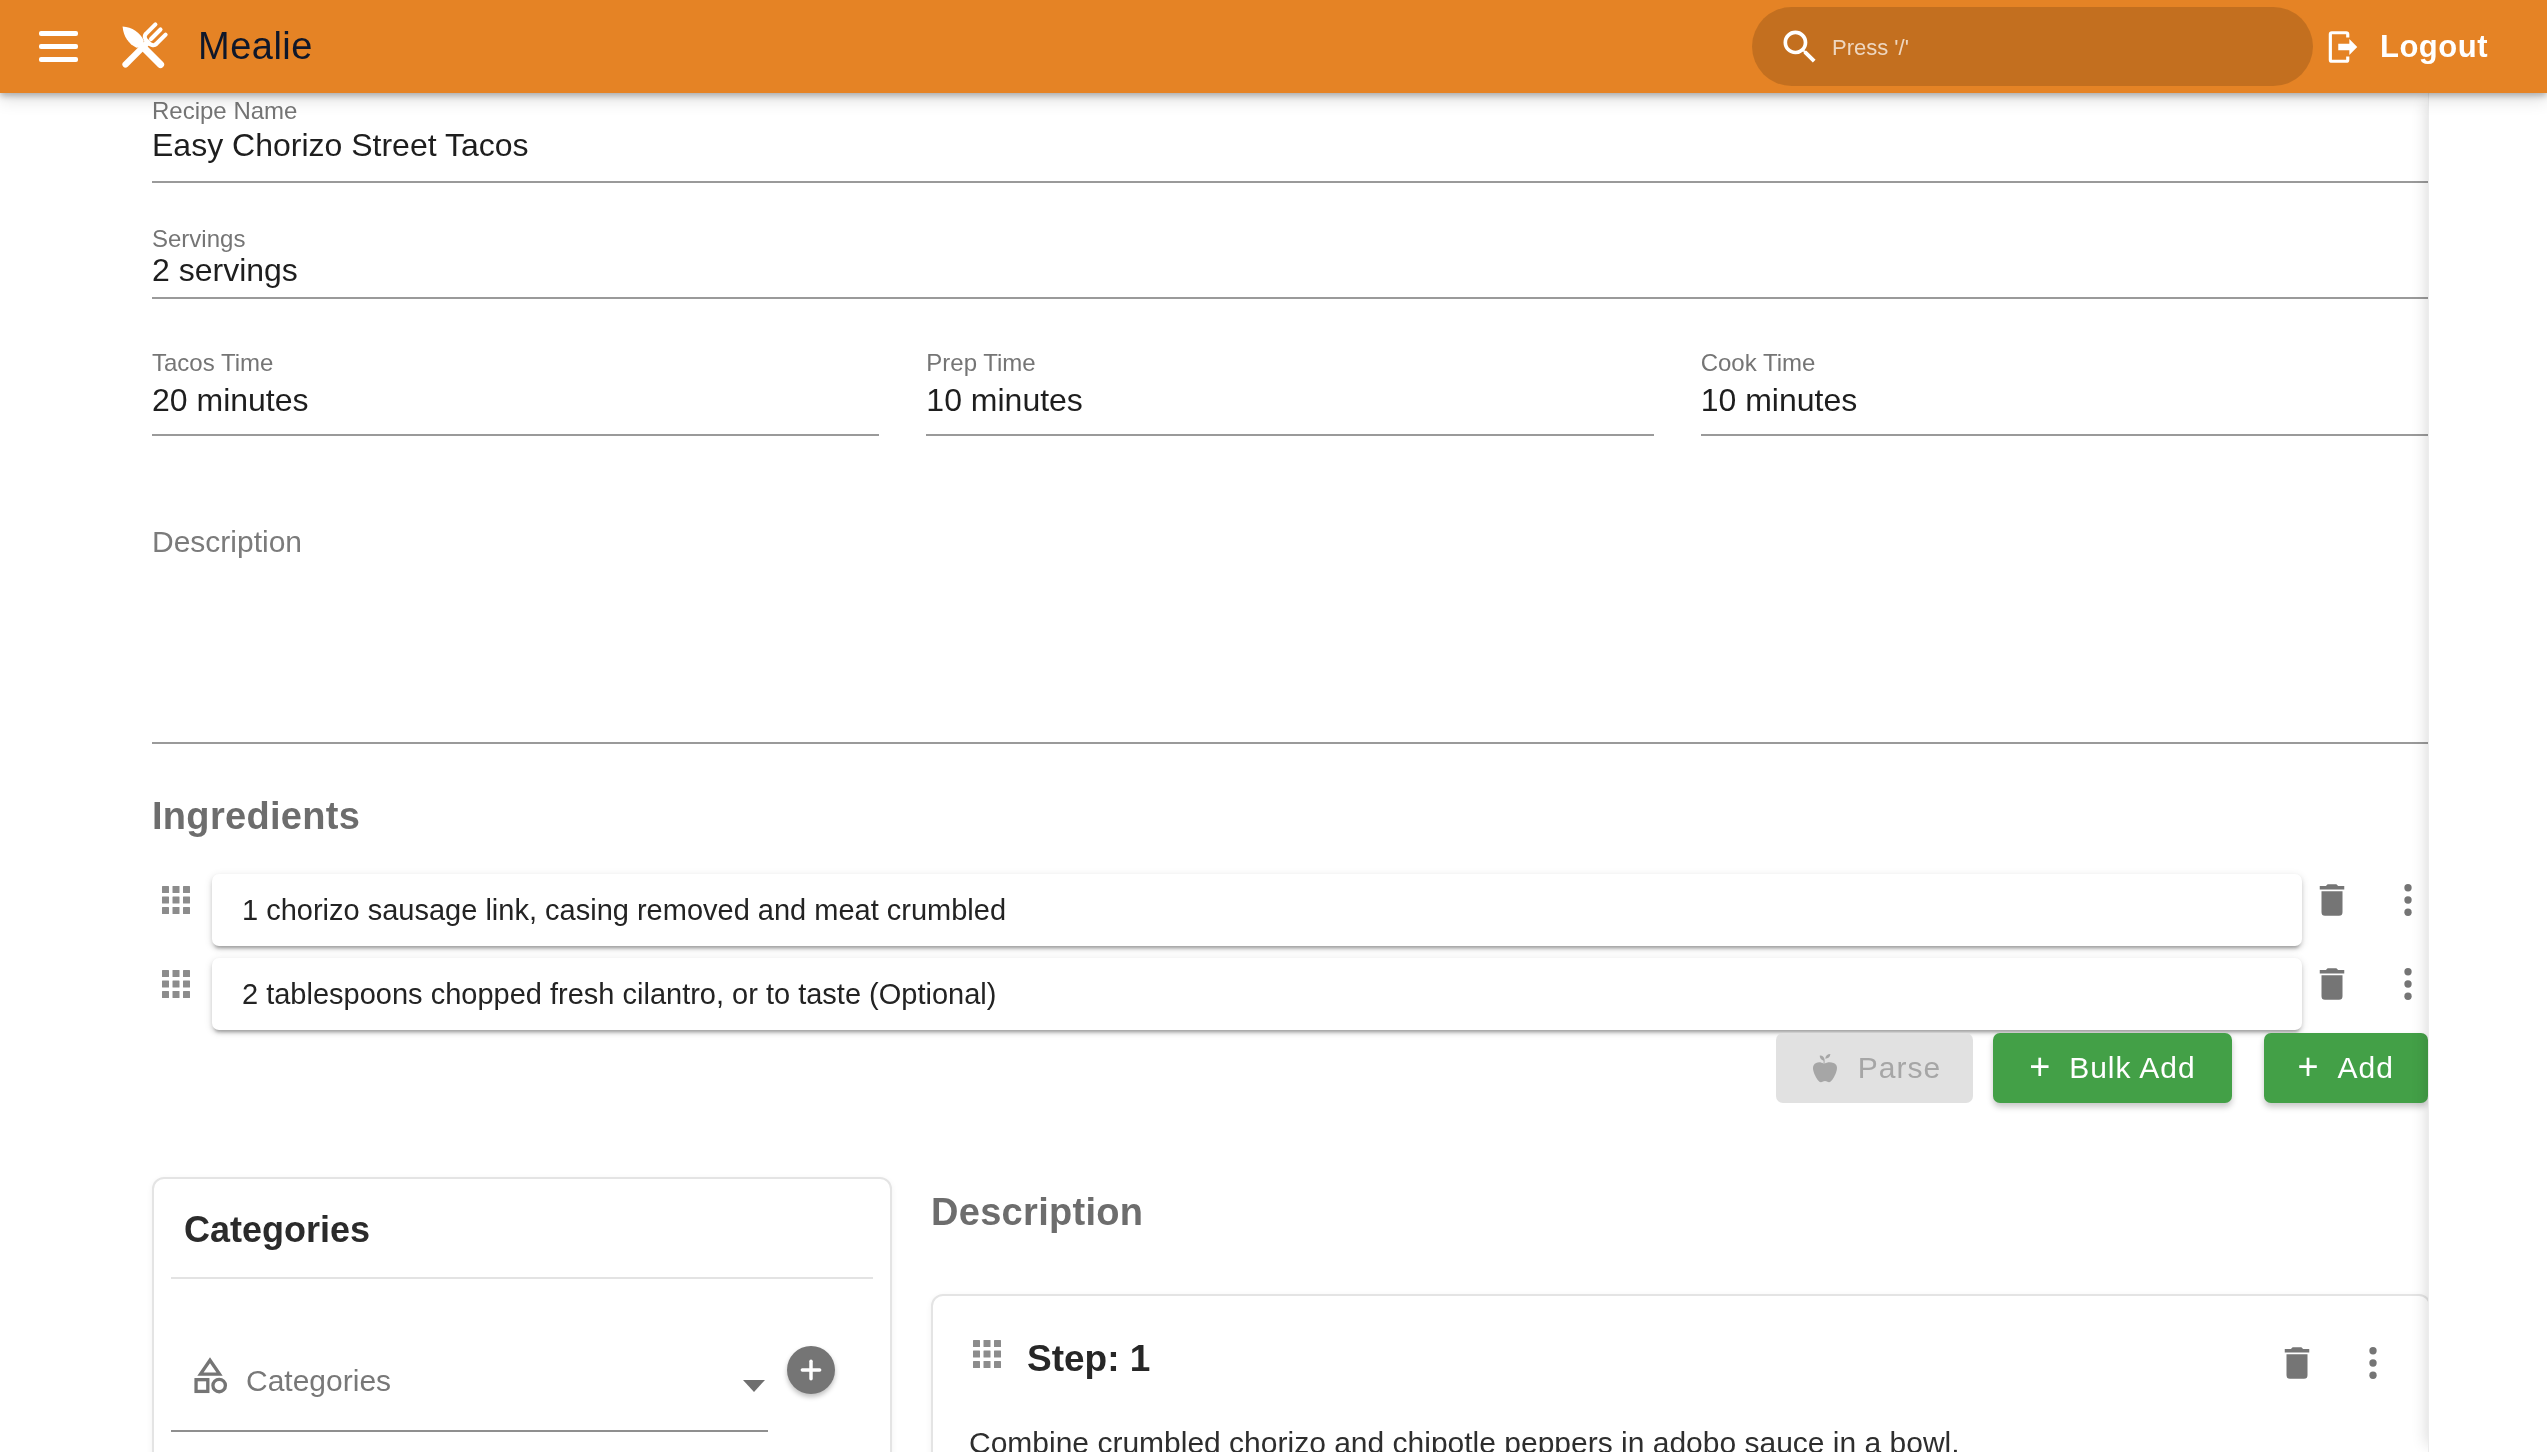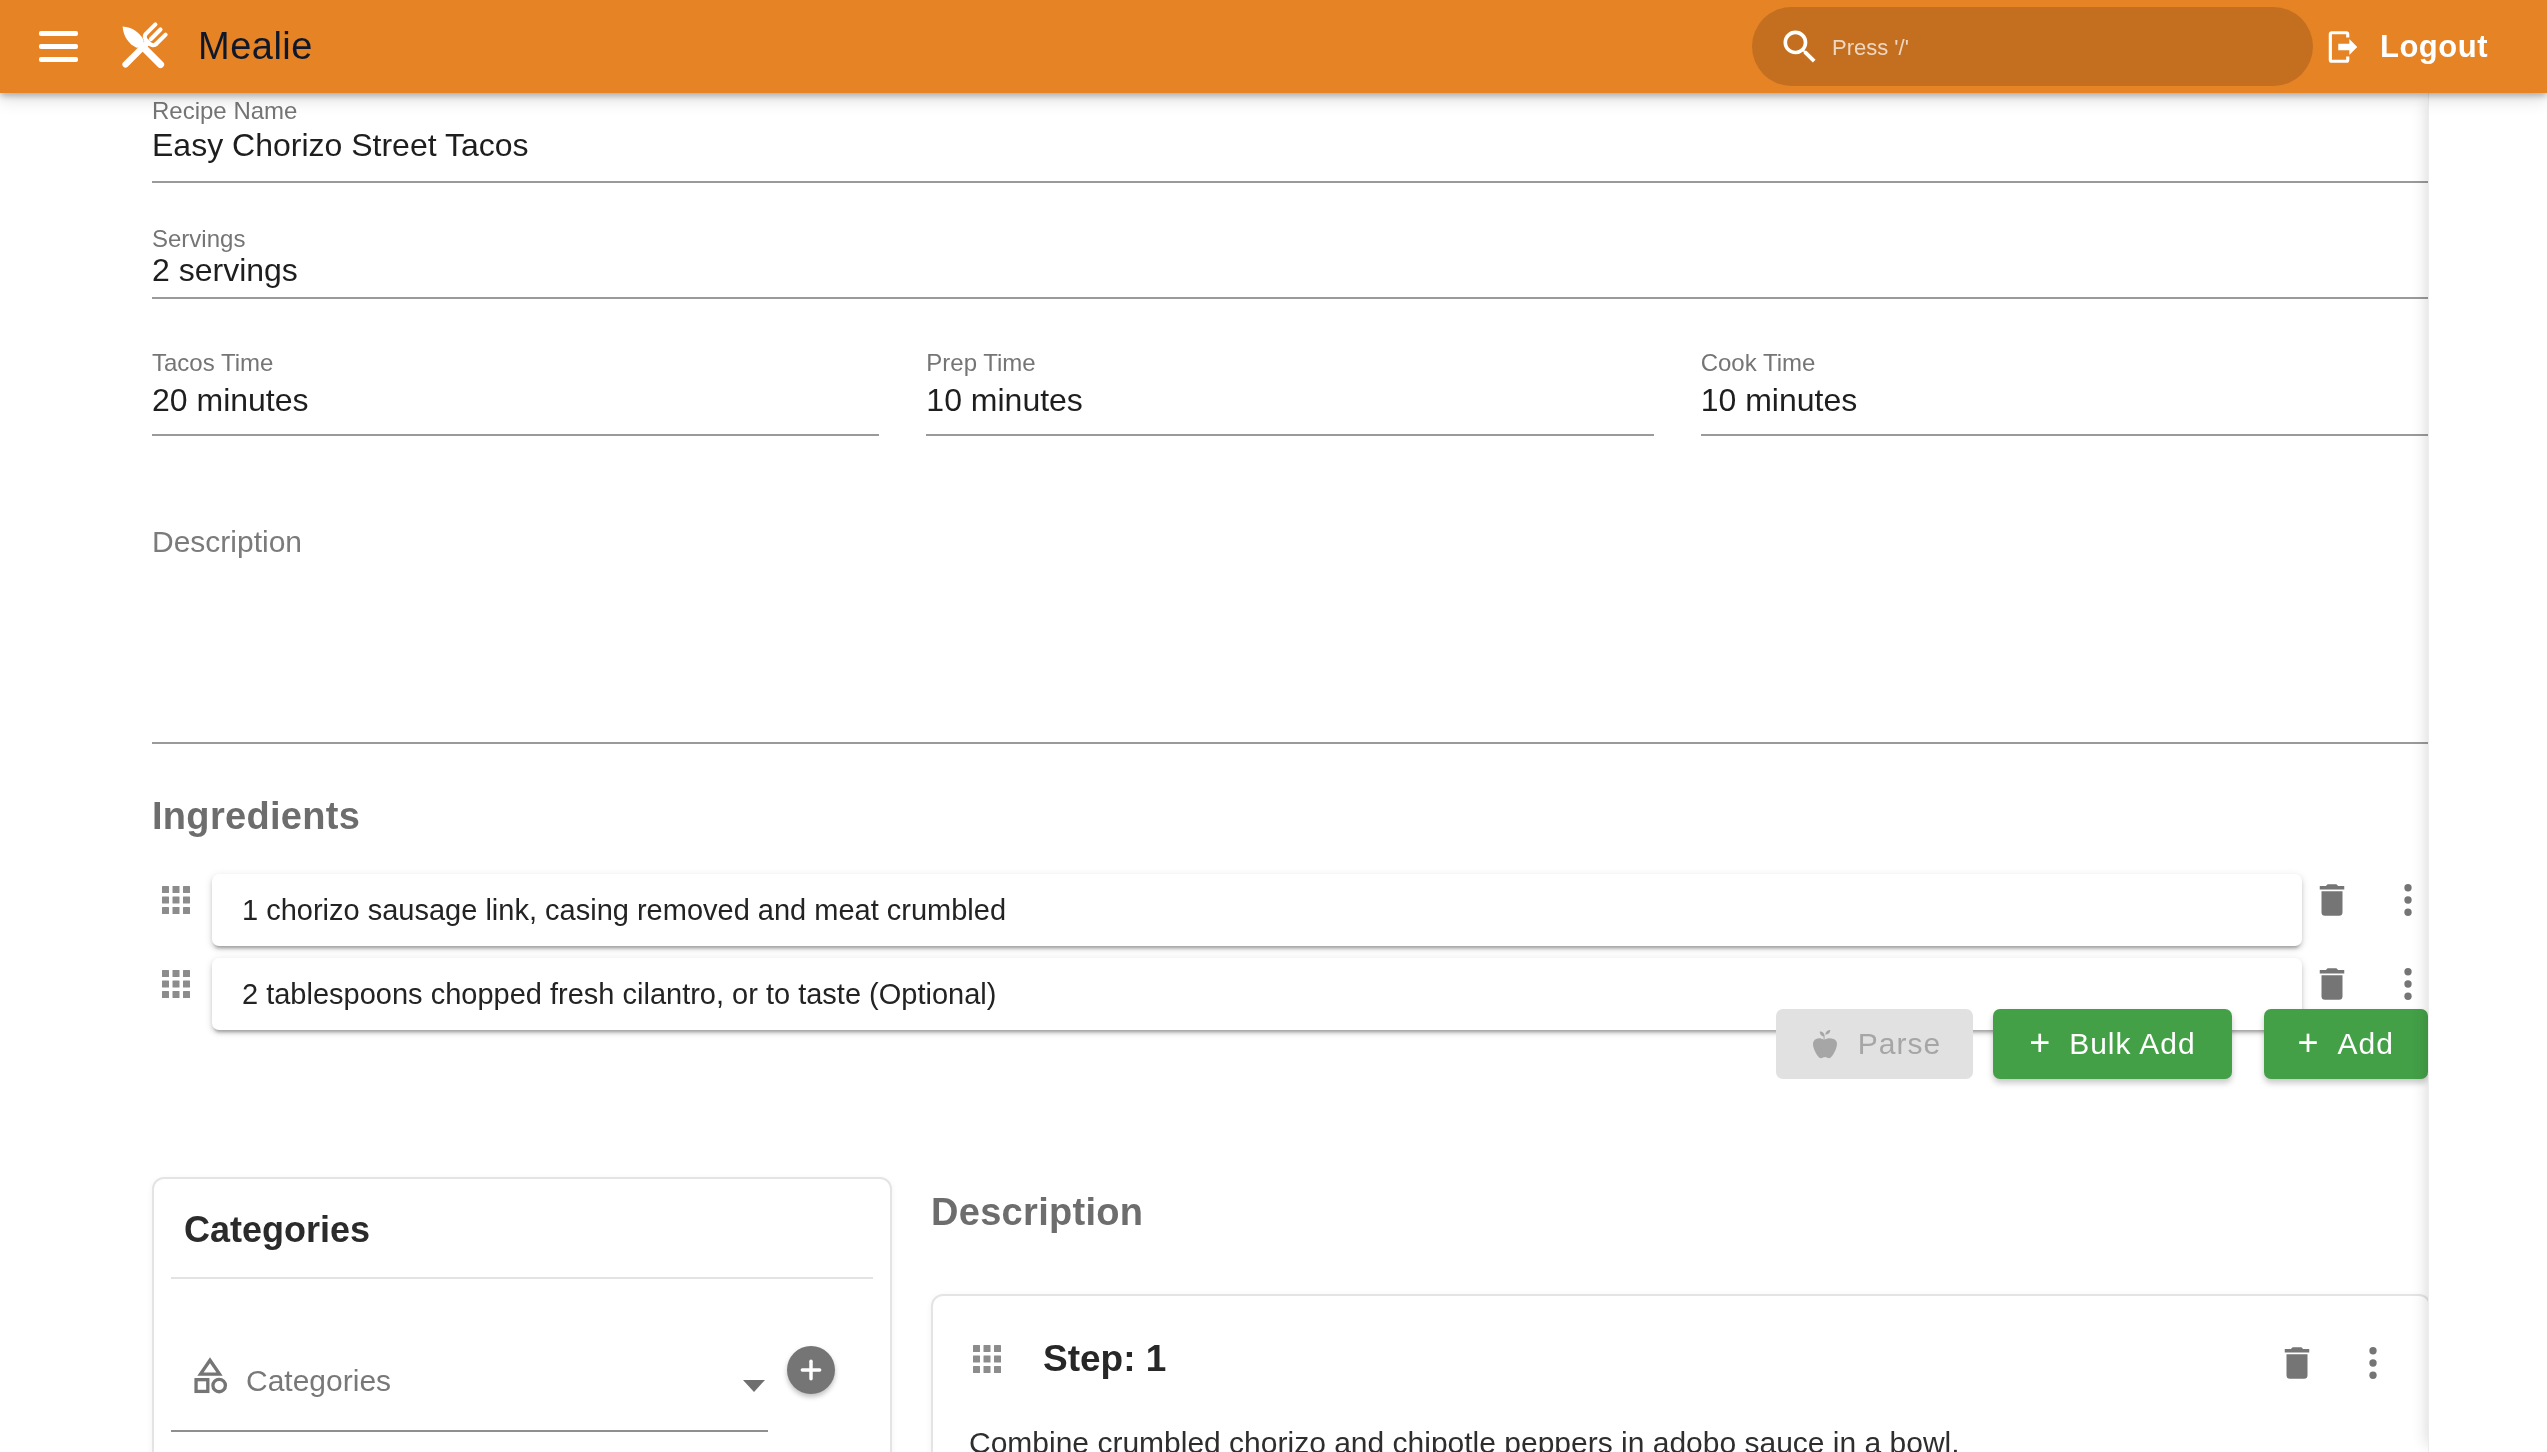--- a/index.html
+++ b/index.html
@@ -75,21 +75,21 @@
   .ing-card input{
     width:100%;height:100%;border:none;outline:none;background:none;border-radius:7px;
     font-size:29px;color:#232323;padding:0 30px;box-sizing:border-box;font-family:inherit;
   }
   .icon-btn{
     position:absolute;top:50%;transform:translateY(-50%);width:54px;height:54px;border-radius:50%;
     background:none;border:none;display:flex;align-items:center;justify-content:center;cursor:pointer;padding:0;
   }
   .pos-trash{left:2153px;} .pos-kebab{left:2229px;}
   
-  .actions{position:absolute;top:1009px;right:0;display:flex;align-items:flex-end;}
+  .actions{position:absolute;top:1033px;right:0;display:flex;align-items:flex-end;}
   .btn{
     height:70px;border:none;border-radius:7px;display:flex;align-items:center;justify-content:center;
     font-family:inherit;font-size:30px;font-weight:500;letter-spacing:1px;cursor:pointer;
   }
   .btn .plus{font-size:36px;font-weight:400;margin-right:18px;position:relative;top:-1px;}
   .btn-disabled{background:#e1e1e1;color:#a6a6a6;padding:0 32px;gap:16px;cursor:default;}
   .btn-green{background:#43A047;color:#fff;box-shadow:0 4px 6px rgba(0,0,0,.22);}
   #btn-bulk{margin-left:20px;padding:0 36px;}
   #btn-add{margin-left:32px;padding:0 34px;}
   
@@ -110,21 +110,21 @@
     border:none;display:flex;align-items:center;justify-content:center;cursor:pointer;padding:0;
     box-shadow:0 3px 5px rgba(0,0,0,.25);
   }
   .cat-line{position:absolute;left:17px;top:251px;width:597px;height:2px;background:#8f8f8f;}
   
   #ins-head{left:779px;top:1191px;}
   .step-card{
     position:absolute;left:779px;top:1294px;width:1496px;height:229px;background:#fff;
     border:2px solid #e4e4e4;border-radius:12px;box-shadow:0 2px 6px rgba(0,0,0,.06);
   }
-  .step-row{position:absolute;left:38px;top:42px;display:flex;align-items:center;gap:40px;}
+  .step-row{position:absolute;left:38px;top:42px;display:flex;gap:24px;}
   .step-drag{background:none;border:none;padding:0;cursor:grab;display:flex;}
   .step-title{font-size:37px;font-weight:700;color:#272727;}
   .step-btn{
     position:absolute;top:40px;width:54px;height:54px;background:none;border:none;cursor:pointer;
     display:flex;align-items:center;justify-content:center;padding:0;
   }
   .step-trash{left:1337px;} .step-kebab{left:1413px;}
   .step-text{position:absolute;left:36px;top:127px;width:1423px;font-size:30px;color:#2e2e2e;line-height:40px;}
 </style>
 </head>

